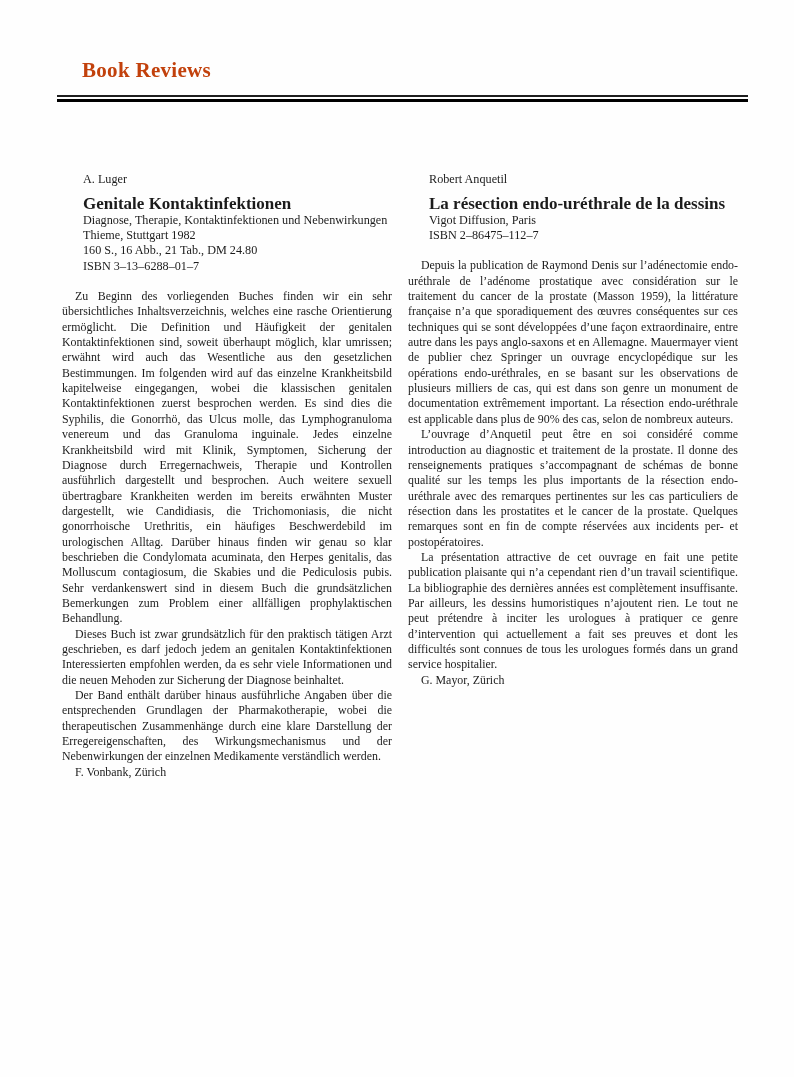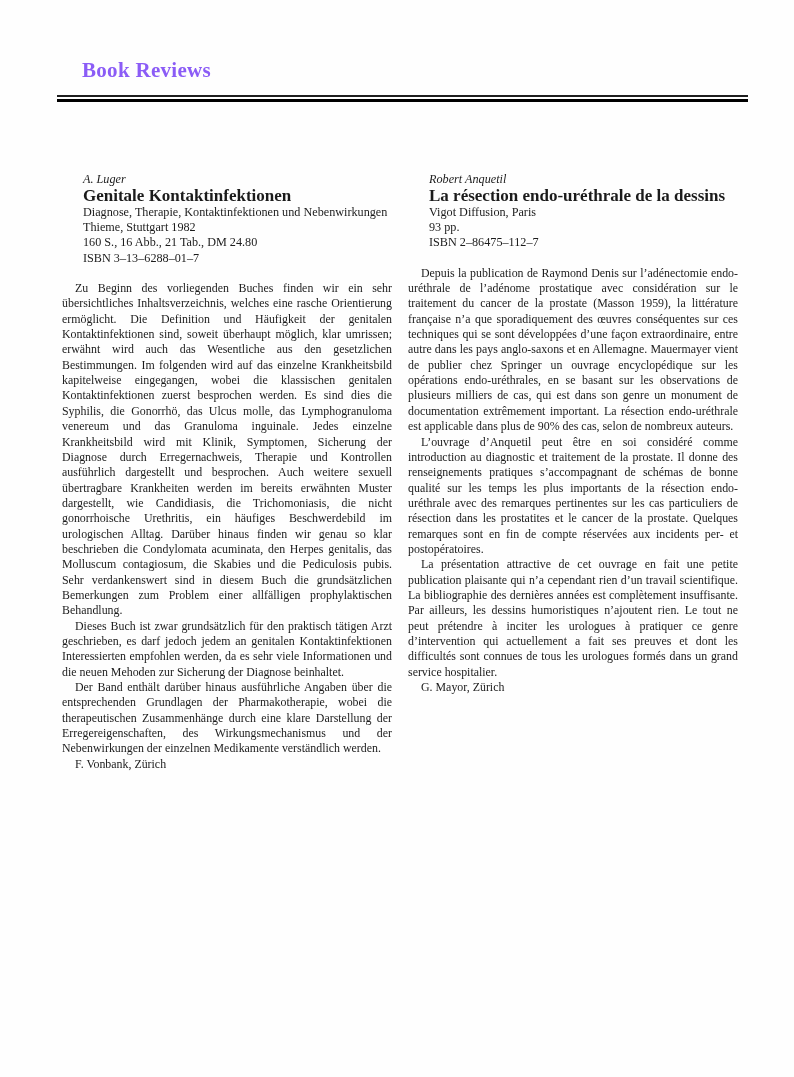--- a/index.html
+++ b/index.html
@@ -17,21 +17,21 @@
     overflow: hidden;
   }
   .masthead {
     position: absolute;
     left: 82px;
     top: 58px;
     margin: 0;
     font-size: 21px;
     font-weight: 700;
     letter-spacing: 0.3px;
-    color: #8b5cf6;
+    color: #c2410c;
   }
   .rule {
     position: absolute;
     left: 57px;
     top: 95px;
     width: 691px;
   }
   .rule-thin {
     height: 2px;
     background: #1e1e1e;
@@ -58,22 +58,21 @@
     -webkit-hyphens: auto;
   }
   .book-head {
     padding-left: 21px;
     margin-bottom: 15px;
     text-align: left;
     font-size: 12.2px;
     hyphens: none;
   }
   .book-author {
-    font-style: italic;
-    margin-bottom: 1px;
+    margin-bottom: 9px;
   }
   .book-title {
     font-weight: 700;
     font-size: 17px;
     margin-bottom: 1px;
   }
   .col p {
     margin: 0;
     text-indent: 13px;
   }
@@ -109,21 +108,20 @@
       <p>Dieses Buch ist zwar grundsätzlich für den praktisch tätigen Arzt geschrieben, es darf jedoch jedem an genitalen Kontaktinfektionen Interessierten empfohlen werden, da es sehr viele Informationen und die neuen Mehoden zur Sicherung der Diagnose beinhaltet.</p>
       <p>Der Band enthält darüber hinaus ausführliche Angaben über die entsprechenden Grundlagen der Pharmakotherapie, wobei die therapeutischen Zusammenhänge durch eine klare Darstellung der Erregereigenschaften, des Wirkungsmechanismus und der Nebenwirkungen der einzelnen Medikamente verständlich werden.</p>
       <p class="signature">F. Vonbank, Zürich</p>
     </article>
 
     <article class="col" lang="fr">
       <div class="book-head">
         <div class="book-author">Robert Anquetil</div>
         <div class="book-title">La résection endo-uréthrale de la dessins</div>
         <div class="book-detail">Vigot Diffusion, Paris</div>
-        <div class="book-detail">93 pp.</div>
         <div class="book-detail">ISBN 2–86475–112–7</div>
       </div>
       <p>Depuis la publication de Raymond Denis sur l’adénectomie endo-uréthrale de l’adénome prostatique avec considération sur le traitement du cancer de la prostate (Masson 1959), la littérature française n’a que sporadiquement des œuvres conséquentes sur ces techniques qui se sont développées d’une façon extraordinaire, entre autre dans les pays anglo-saxons et en Allemagne. Mauermayer vient de publier chez Springer un ouvrage encyclopédique sur les opérations endo-uréthrales, en se basant sur les observations de plusieurs milliers de cas, qui est dans son genre un monument de documentation extrêmement important. La résection endo-uréthrale est applicable dans plus de 90% des cas, selon de nombreux auteurs.</p>
       <p>L’ouvrage d’Anquetil peut être en soi considéré comme introduction au diagnostic et traitement de la prostate. Il donne des renseignements pratiques s’accompagnant de schémas de bonne qualité sur les temps les plus importants de la résection endo-uréthrale avec des remarques pertinentes sur les cas particuliers de résection dans les prostatites et le cancer de la prostate. Quelques remarques sont en fin de compte réservées aux incidents per- et postopératoires.</p>
       <p>La présentation attractive de cet ouvrage en fait une petite publication plaisante qui n’a cependant rien d’un travail scientifique. La bibliographie des dernières années est complètement insuffisante. Par ailleurs, les dessins humoristiques n’ajoutent rien. Le tout ne peut prétendre à inciter les urologues à pratiquer ce genre d’intervention qui actuellement a fait ses preuves et dont les difficultés sont connues de tous les urologues formés dans un grand service hospitalier.</p>
       <p class="signature">G. Mayor, Zürich</p>
     </article>
 
   </div>
 </div>

